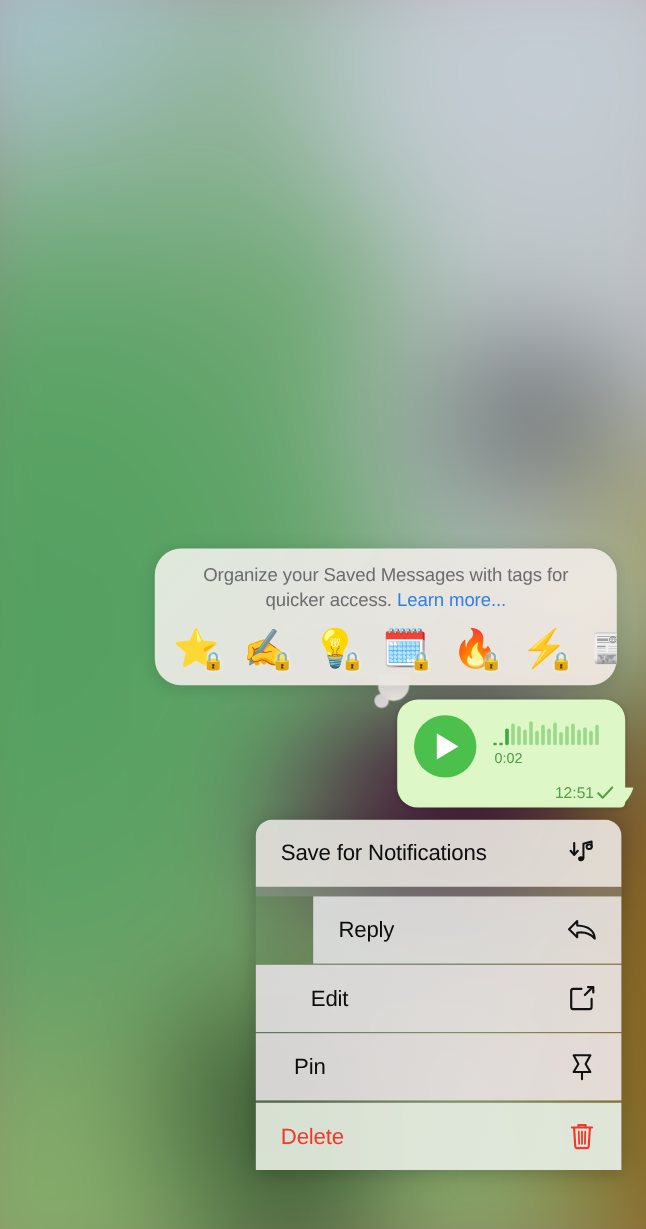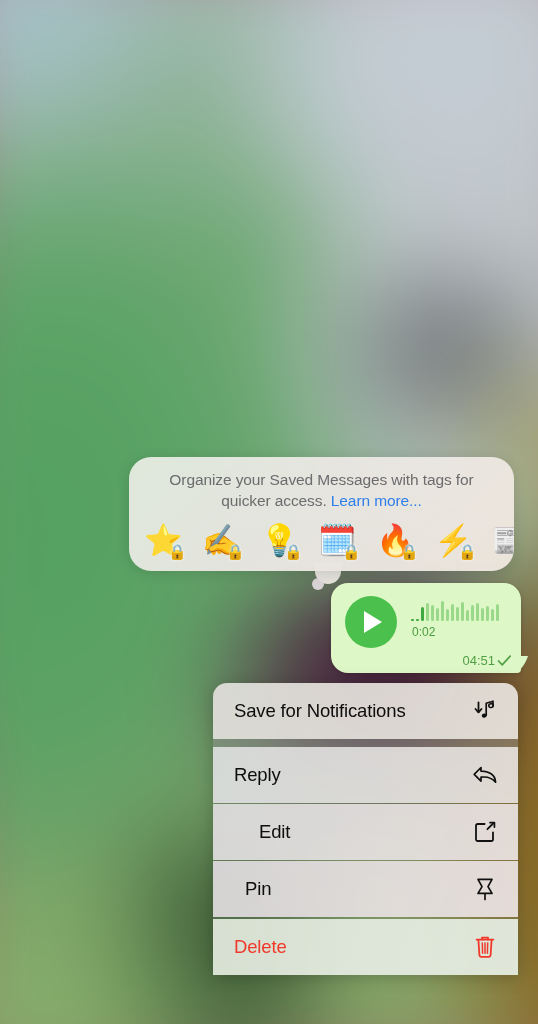--- a/index.html
+++ b/index.html
@@ -210,21 +210,21 @@
   .menu-item .mi-icon {
     display: flex; align-items: center; justify-content: center;
     width: 26px; height: 26px;
   }
   .sep-thin { height: 1px; background: rgba(120,120,120,0.20); }
   .sep-thick { height: 8px; background: rgba(150,152,155,0.42); }
   .mi-delete { color: #f0392b; }
 
   
   .mi-1 { background: linear-gradient(110deg, rgba(226,224,220,0.92), rgba(233,228,222,0.93)); gap: 20px; }
-  .mi-2 { background: linear-gradient(110deg, rgba(222,223,224,0.92), rgba(231,226,223,0.93)); }
+  .mi-2 { background: linear-gradient(110deg, rgba(222,223,224,0.92), rgba(231,226,223,0.93)); margin-left: 48px; }
   .mi-3 { background: linear-gradient(110deg, rgba(224,221,224,0.92), rgba(234,227,226,0.93)); padding-left: 46px; }
   .mi-4 { background: linear-gradient(110deg, rgba(224,219,223,0.92), rgba(235,227,227,0.93)); padding-left: 32px; }
   .mi-5 { background: linear-gradient(110deg, rgba(226,228,219,0.92), rgba(232,234,226,0.93)); }
   .mi-6 { background: linear-gradient(110deg, rgba(226,233,221,0.93), rgba(229,237,227,0.94)); }
 </style>
 </head>
 <body>
 
 <div id="screen">
 
@@ -305,21 +305,21 @@
         <div class="wbar" style="height: 11px; background: rgb(154, 217, 138);"></div>
         <div class="wbar" style="height: 16px; background: rgb(154, 217, 138);"></div>
         <div class="wbar" style="height: 18px; background: rgb(154, 217, 138);"></div>
         <div class="wbar" style="height: 13px; background: rgb(154, 217, 138);"></div>
         <div class="wbar" style="height: 15px; background: rgb(154, 217, 138);"></div>
         <div class="wbar" style="height: 12px; background: rgb(154, 217, 138);"></div>
         <div class="wbar" style="height: 17px; background: rgb(154, 217, 138);"></div>
       </div>
     <div id="voice-duration">0:02</div>
     <div id="voice-meta">
-      <span>04:51</span>
+      <span>12:51</span>
       <svg width="15" height="13" viewBox="0 0 15 13" aria-hidden="true">
         <path d="M1.5 7 L5.2 10.8 L13.2 2.2" fill="none" stroke="#52a046" stroke-width="1.7" stroke-linecap="round" stroke-linejoin="round"></path>
       </svg>
     </div>
   </div>
 
   <div id="context-menu">
 
     <div class="menu-item mi-1">
       <span>Save for Notifications</span>

